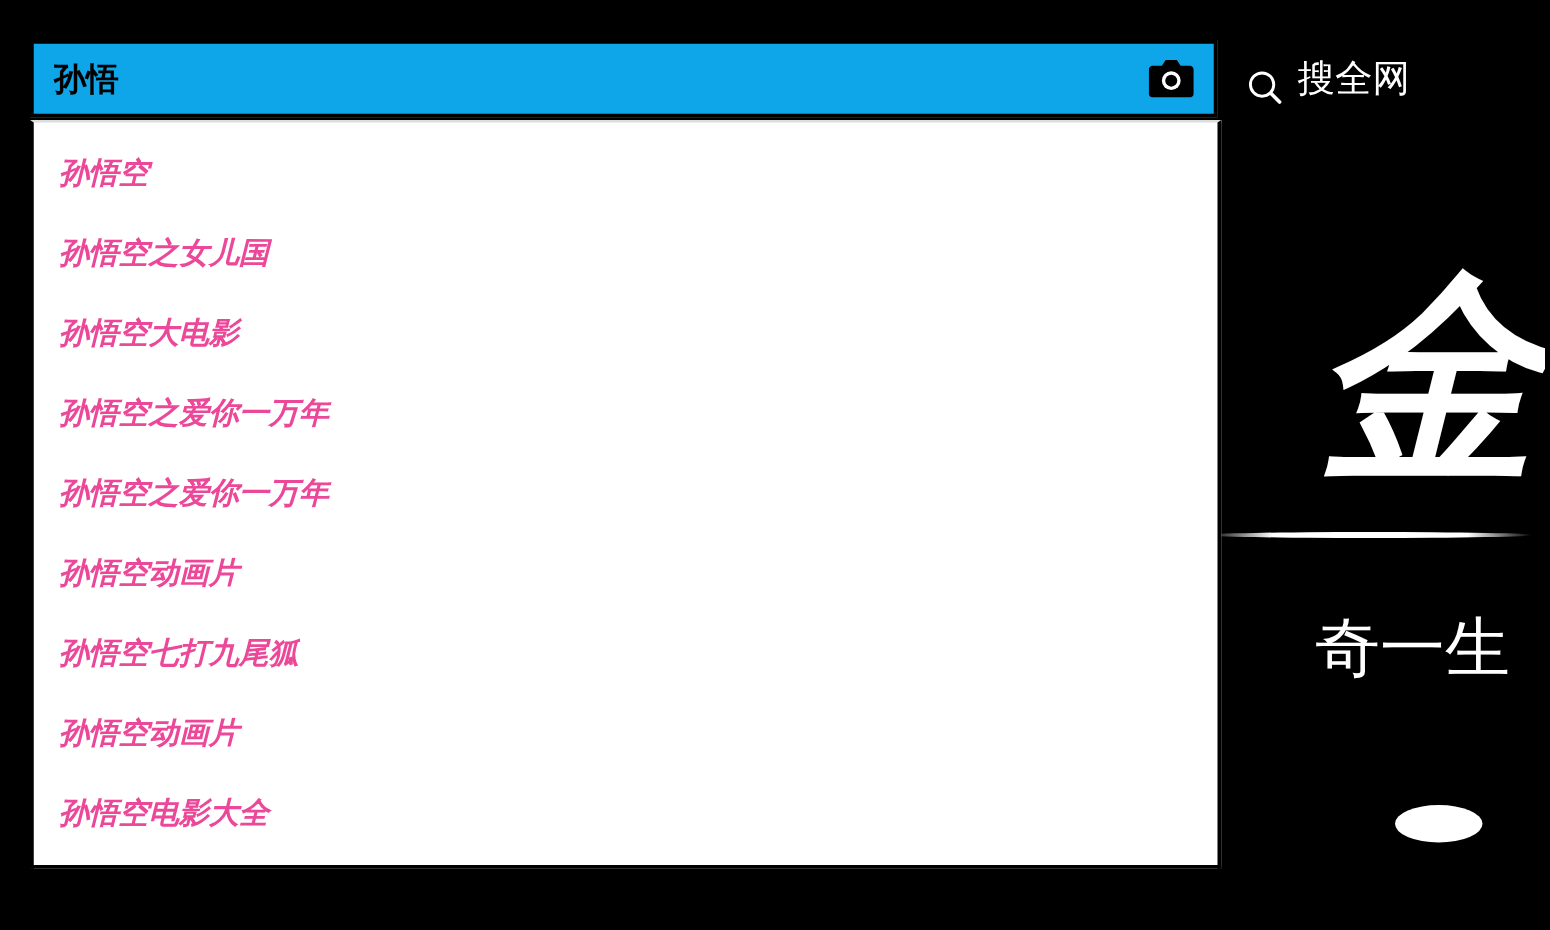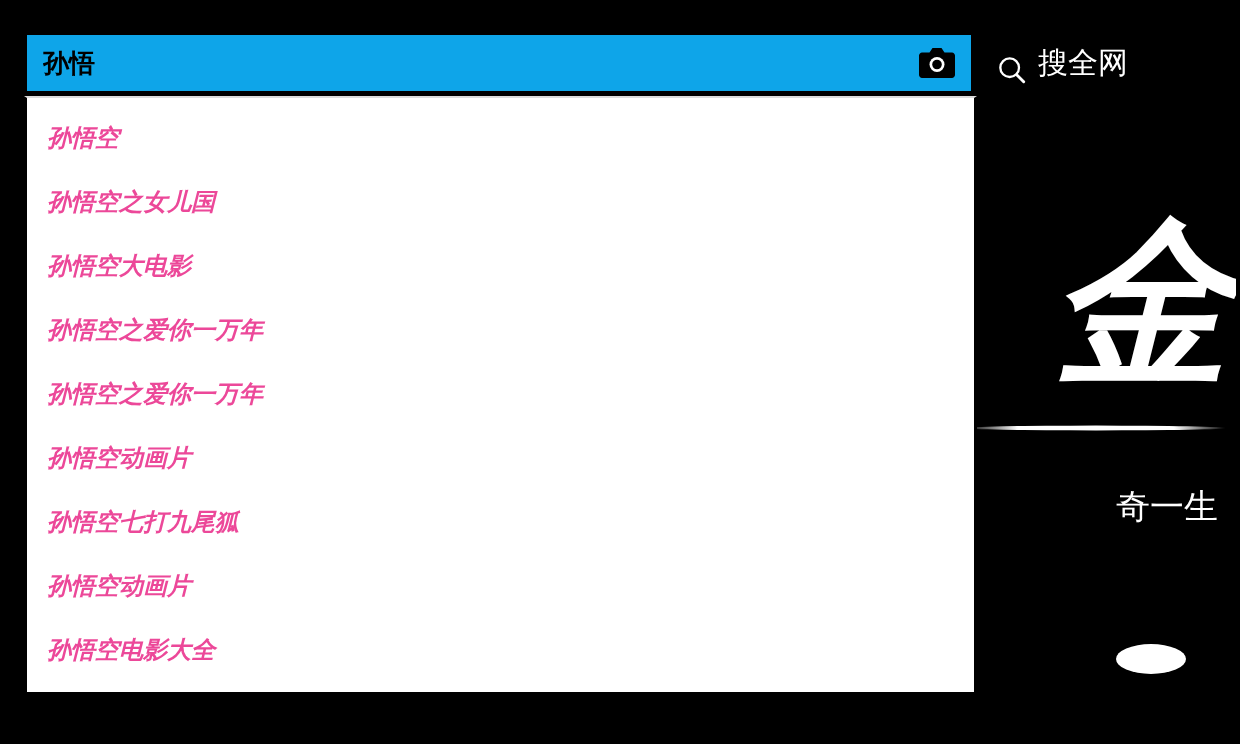--- a/index.html
+++ b/index.html
@@ -108,23 +108,23 @@
       right: 10px;
       top: 300px;
       width: 260px;
       height: 8px;
       background: linear-gradient(90deg, transparent 0%, #fff 20%, #fff 80%, transparent 100%);
       border-radius: 50%;
       transform: scaleY(0.6);
     }
     .bg-text-small {
       position: absolute;
-      right: 18px;
+      right: 28px;
       top: 360px;
-      font-size: 34px;
+      font-size: 52px;
       color: #fff;
       white-space: nowrap;
     }
     .bg-blob {
       position: absolute;
       right: 50px;
       top: 520px;
       width: 70px;
       height: 30px;
       background: #fff;

